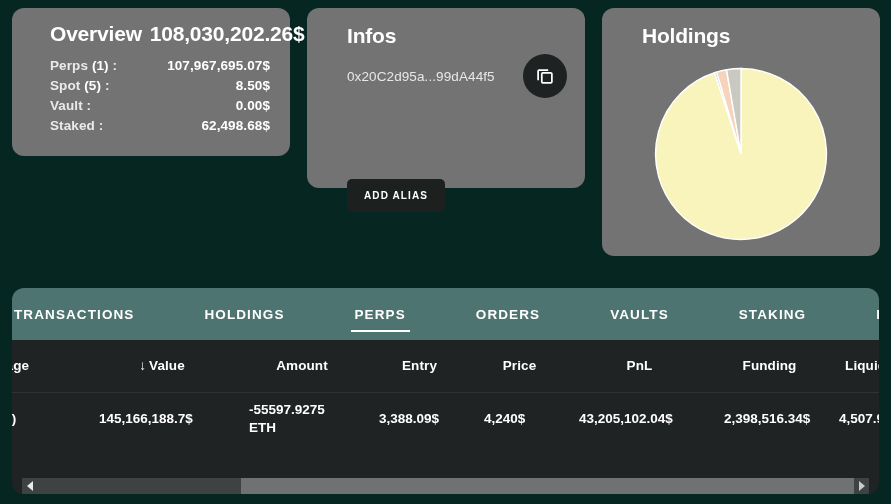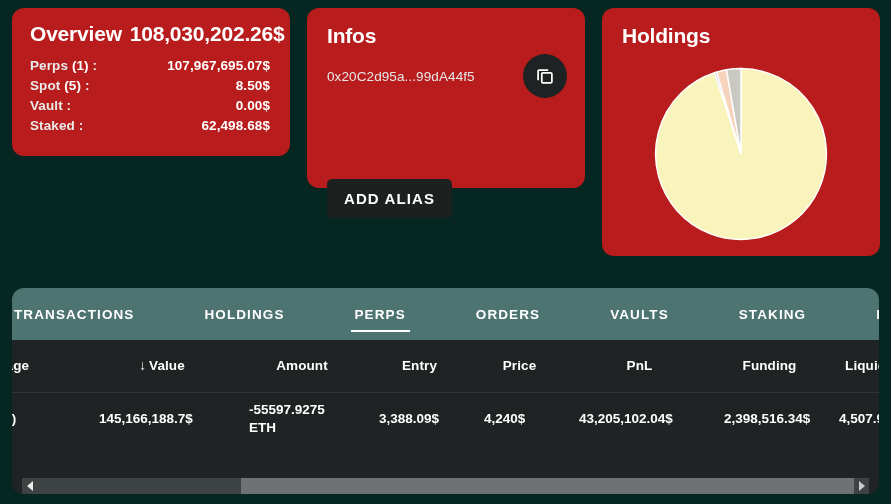--- a/index.html
+++ b/index.html
@@ -7,22 +7,23 @@
     width: 891px; height: 504px;
     background: #062622;
     font-family: "Liberation Sans", sans-serif;
     overflow: hidden;
   }
   .page { position: relative; width: 891px; height: 504px; }
 
   
   .card {
     position: absolute;
-    background: #b91c1c;
+    background: #737373;
     border-radius: 12px;
+    padding-left: 20px;
   }
   #overview-card { left: 12px; top: 8px; width: 278px; height: 148px; }
   #infos-card    { left: 307px; top: 8px; width: 278px; height: 180px; }
   #holdings-card { left: 602px; top: 8px; width: 278px; height: 248px; }
 
   .card-title {
     color: #ffffff;
     font-size: 21px;
     font-weight: bold;
     letter-spacing: -0.2px;
@@ -60,21 +61,21 @@
     position: absolute; right: 18px; top: 6px;
     width: 44px; height: 44px; border-radius: 50%;
     background: #1e2222;
     display: flex; align-items: center; justify-content: center;
     cursor: pointer;
   }
   .copy-btn svg { display:block; }
   .alias-btn {
     position: absolute; left: 20px; top: 131px;
     background: #1c2120; border: none; border-radius: 5px;
-    color: #ffffff; font-size: 15px; font-weight: bold;
+    color: #ffffff; font-size: 10px; font-weight: bold;
     letter-spacing: 1.1px;
     padding: 11px 17px; cursor: pointer;
     font-family: "Liberation Sans", sans-serif;
   }
 
   
   .holdings-head { padding: 16px 0 0 20px; }
   .pie-wrap {
     position: absolute; left: 0; top: 48px; width: 278px; height: 196px;
     display: flex; align-items: center; justify-content: center;

